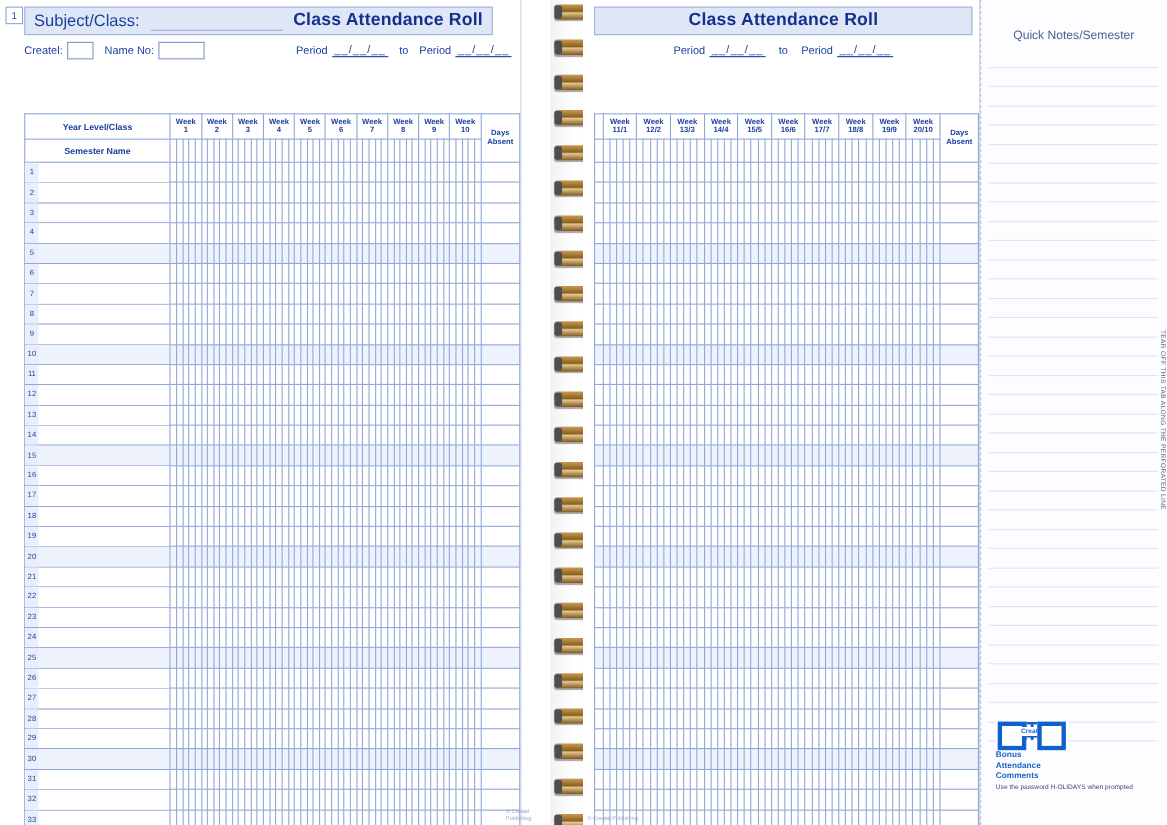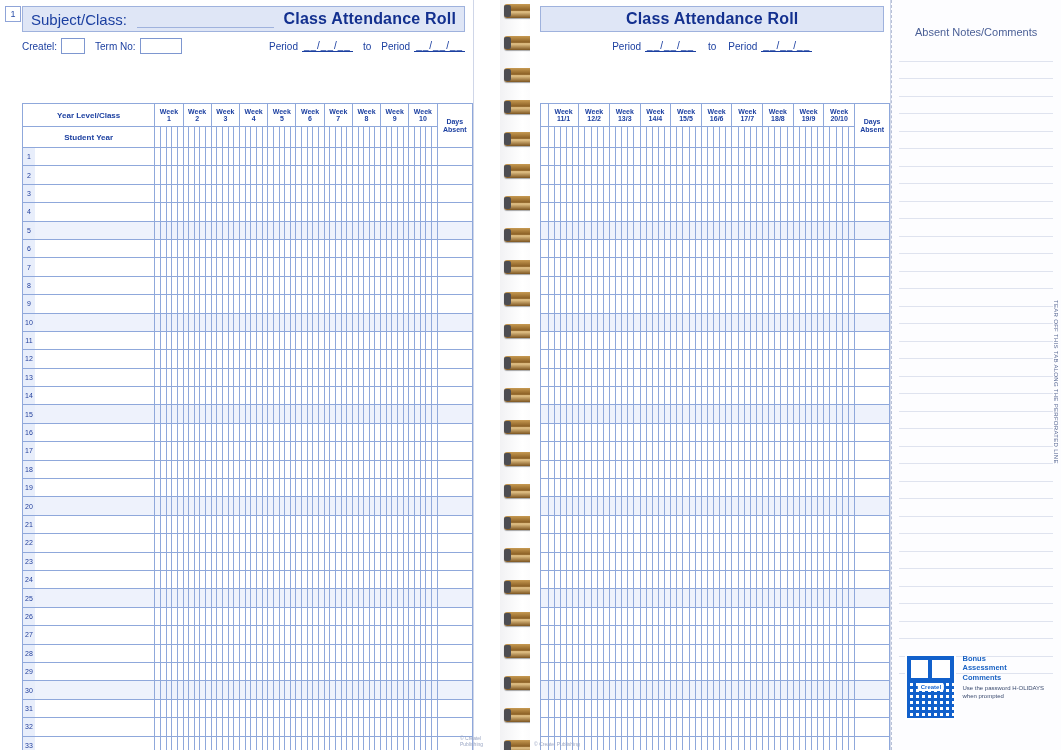--- a/index.html
+++ b/index.html
@@ -28,21 +28,21 @@
   .right-sheet{width:380px;height:750px;}
   .notes-sheet{width:180px;height:750px;border-left:1px solid #cfd6e8;background:#fdfdff;}
 
   .corner-num{
     position:absolute;left:5px;top:6px;width:14px;height:14px;
     border:1px solid #8fa4d8;color:#2b4ea8;font-size:9px;
     display:flex;align-items:center;justify-content:center;
   }
 
   .title-bar{
-    position:absolute;left:22px;right:8px;top:6px;height:26px;
+    position:absolute;left:22px;right:25px;top:6px;height:26px;
     background:#dfe6f6;border:1px solid #9fb2dd;
     display:flex;align-items:center;justify-content:flex-end;
     padding:0 8px;box-sizing:border-box;
   }
   .subject-label{color:#1b3fa0;font-size:15px;}
   .subject-line{
     flex:1;margin:0 10px;border-bottom:1px solid #9fb2dd;height:16px;
   }
 
   .meta-row{
@@ -116,21 +116,21 @@
     white-space:nowrap;
   }
   .perf{
     position:absolute;left:0;top:0;bottom:0;width:0;
     border-left:1px dashed #b9c2d8;
   }
 
   
   .bonus{
     position:absolute;left:14px;bottom:30px;width:152px;height:66px;
-    display:flex;gap:6px;align-items:flex-start;
+    display:flex;gap:6px;align-items:flex-start;flex-direction:column;
   }
   .qr{
     width:62px;height:62px;background:#ffffff;position:relative;
     background-image:
       linear-gradient(90deg,#1b63c4 50%,transparent 50%),
       linear-gradient(#1b63c4 50%,transparent 50%);
     background-size:6px 6px,6px 6px;
     border:2px solid #ffffff;
     filter:contrast(1.1);
   }
@@ -164,21 +164,21 @@
 
     <div class="title-bar">
       <span class="subject-label">Subject/Class:</span>
       <span class="subject-line"></span>
       <span class="hdr-title">Class Attendance Roll</span>
     </div>
 
     <div class="meta-row">
       <span>Createl:</span>
       <span class="box"></span>
-      <span>Term No:</span>
+      <span>Name No:</span>
       <span class="box wide"></span>
       <span class="period-group">
         <span>Period</span>
         <span class="slash">__/__/__</span>
         <span style="margin:0 6px">to</span>
         <span>Period</span>
         <span class="slash">__/__/__</span>
       </span>
     </div>
 
@@ -222,21 +222,21 @@
               <span class="wk">Week</span>
               <span class="wk">9</span>
             </th>
             <th class="hdr-cell sub" colspan="5" style="height:22px">
               <span class="wk">Week</span>
               <span class="wk">10</span>
             </th>
             <th class="hdr-cell" rowspan="2" style="width:36px">Days<br>Absent</th>
           </tr>
           <tr>
-            <th class="lbl-cell" style="height:20px">Student Year</th>
+            <th class="lbl-cell" style="height:20px">Semester Name</th>
             <th class="sub" style="width:5px;height:20px"></th>
             <th class="" style="width:5px;height:20px"></th>
             <th class="" style="width:5px;height:20px"></th>
             <th class="" style="width:5px;height:20px"></th>
             <th class="" style="width:5px;height:20px"></th>
             <th class="sub" style="width:5px;height:20px"></th>
             <th class="" style="width:5px;height:20px"></th>
             <th class="" style="width:5px;height:20px"></th>
             <th class="" style="width:5px;height:20px"></th>
             <th class="" style="width:5px;height:20px"></th>
@@ -4170,21 +4170,21 @@
             <td class="days"></td>
           </tr>
         </tbody>
       </table>
 
     <div class="footnote" style="left:4px;">© Createl Publishing</div>
   </div>
 
   <div class="sheet notes-sheet">
     <div class="perf"></div>
-    <div class="notes-title">Absent Notes/Comments</div>
+    <div class="notes-title">Quick Notes/Semester</div>
     <div class="note-lines" id="note-lines">
         <div></div>
         <div></div>
         <div></div>
         <div></div>
         <div></div>
         <div></div>
         <div></div>
         <div></div>
         <div></div>
@@ -4217,20 +4217,20 @@
         <div></div>
       </div>
     <div class="tear-text">TEAR OFF THIS TAB ALONG THE PERFORATED LINE</div>
 
     <div class="bonus">
       <div class="qr">
         <span class="qr-brand">Createl</span>
       </div>
       <div class="bonus-text">
         <span class="b">Bonus</span>
-        <span class="b">Assessment</span>
+        <span class="b">Attendance</span>
         <span class="b">Comments</span>
         <span class="sm">Use the password H-OLIDAYS when prompted</span>
       </div>
     </div>
   </div>
 
 </div>
 
 </body></html>

